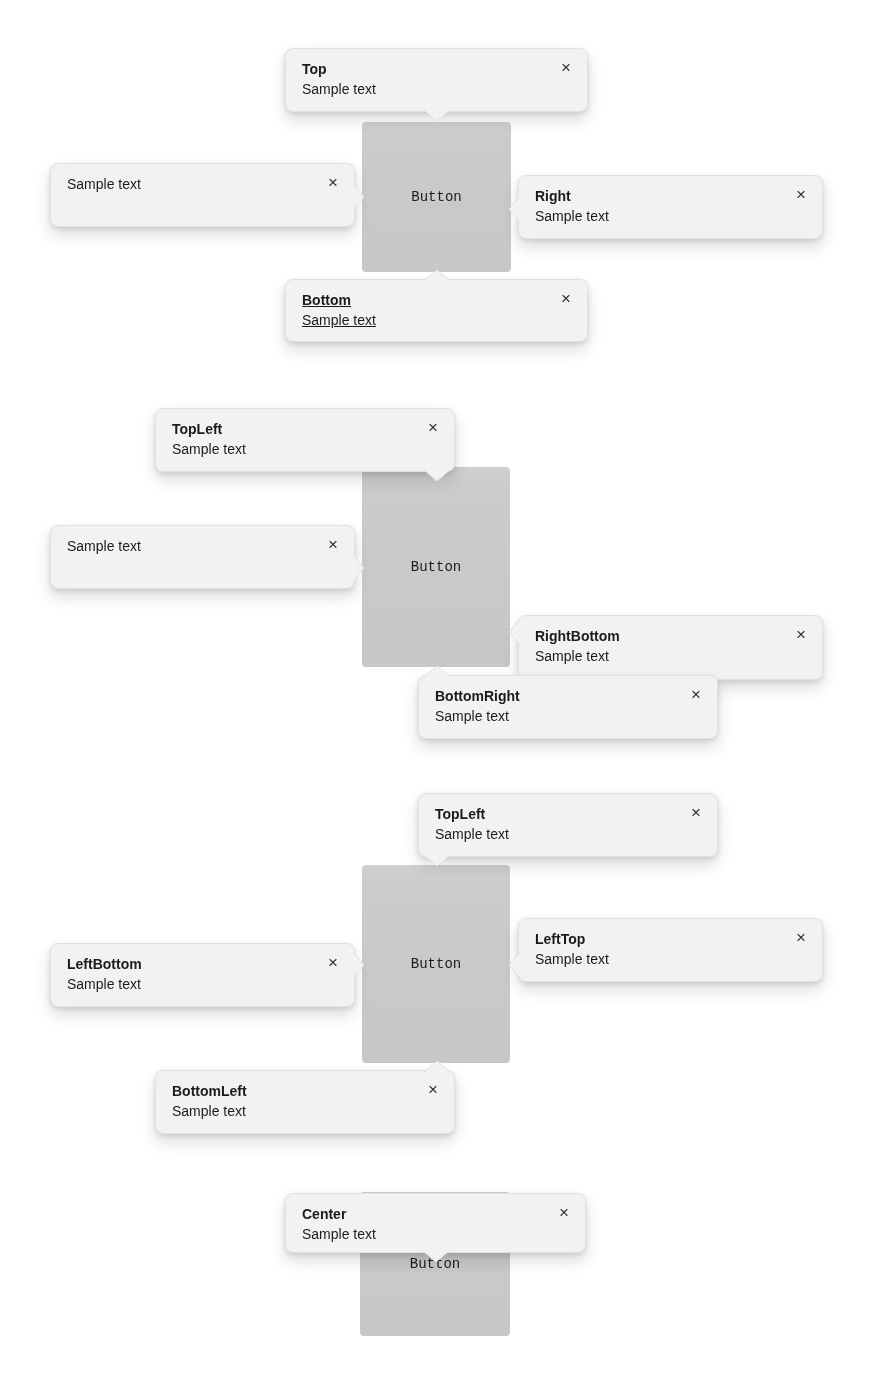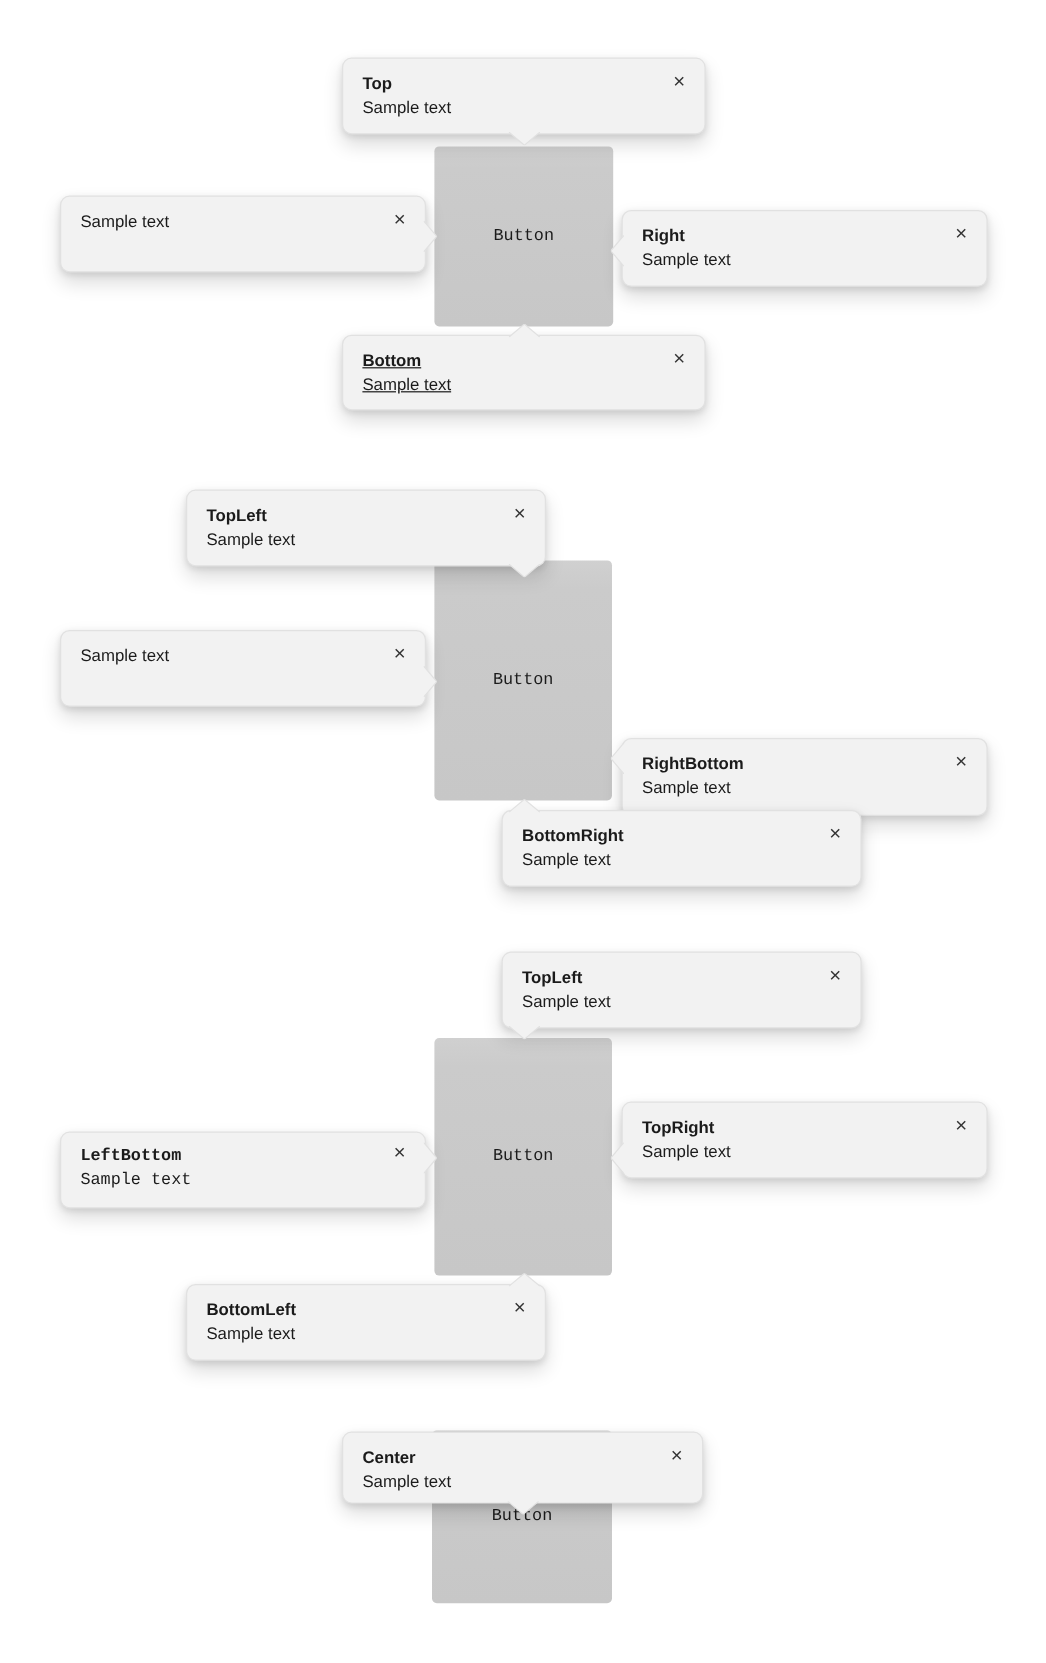--- a/index.html
+++ b/index.html
@@ -173,32 +173,32 @@
   <div class="tip" style="left:418px;top:793px;width:300px;height:64px;">
     <div class="tip-title">TopLeft</div>
     <div class="tip-body">Sample text</div>
     <button class="tip-close"><span>×</span></button>
     <svg class="tail tail-bottom" style="left:5px;" width="26" height="11" viewBox="0 0 26 11">
       <polygon class="tail-fill" points="0,0 13,11 26,0"></polygon>
         <polyline class="tail-stroke" points="0,0 13,11 26,0"></polyline>
     </svg>
   </div>
 
-  <div class="tip" style="left:50px;top:943px;width:305px;height:64px;font-family:Liberation Mono, monospace;">
+  <div class="tip" style="left:50px;top:943px;width:305px;height:64px;">
     <div class="tip-title">LeftBottom</div>
     <div class="tip-body">Sample text</div>
     <button class="tip-close"><span>×</span></button>
     <svg class="tail tail-right" style="top:8px;" width="11" height="26" viewBox="0 0 11 26">
       <polygon class="tail-fill" points="0,0 11,13 0,26"></polygon>
         <polyline class="tail-stroke" points="0,0 11,13 0,26"></polyline>
     </svg>
   </div>
 
   <div class="tip" style="left:518px;top:918px;width:305px;height:64px;">
-    <div class="tip-title">TopRight</div>
+    <div class="tip-title">LeftTop</div>
     <div class="tip-body">Sample text</div>
     <button class="tip-close"><span>×</span></button>
     <svg class="tail tail-left" style="top:33px;" width="11" height="26" viewBox="0 0 11 26">
       <polygon class="tail-fill" points="11,0 0,13 11,26"></polygon>
         <polyline class="tail-stroke" points="11,0 0,13 11,26"></polyline>
     </svg>
   </div>
 
   <div class="tip" style="left:155px;top:1070px;width:300px;height:64px;">
     <div class="tip-title">BottomLeft</div>

